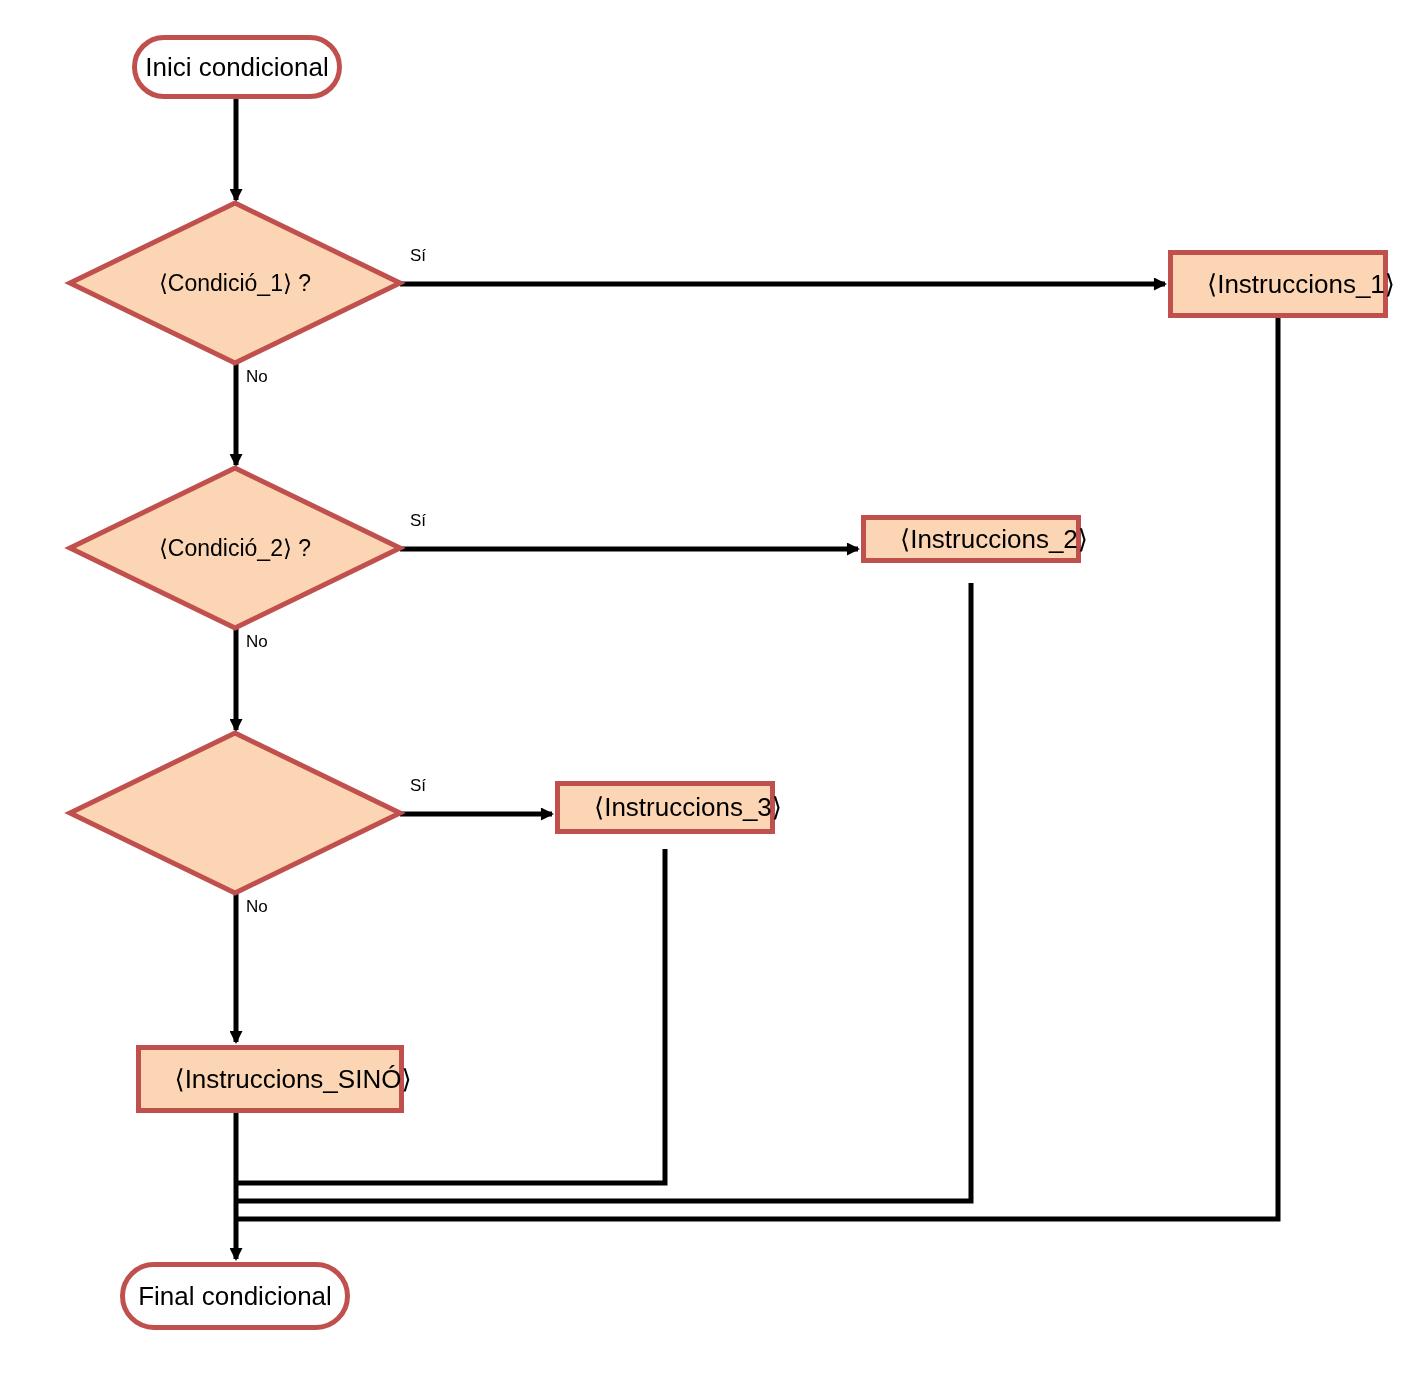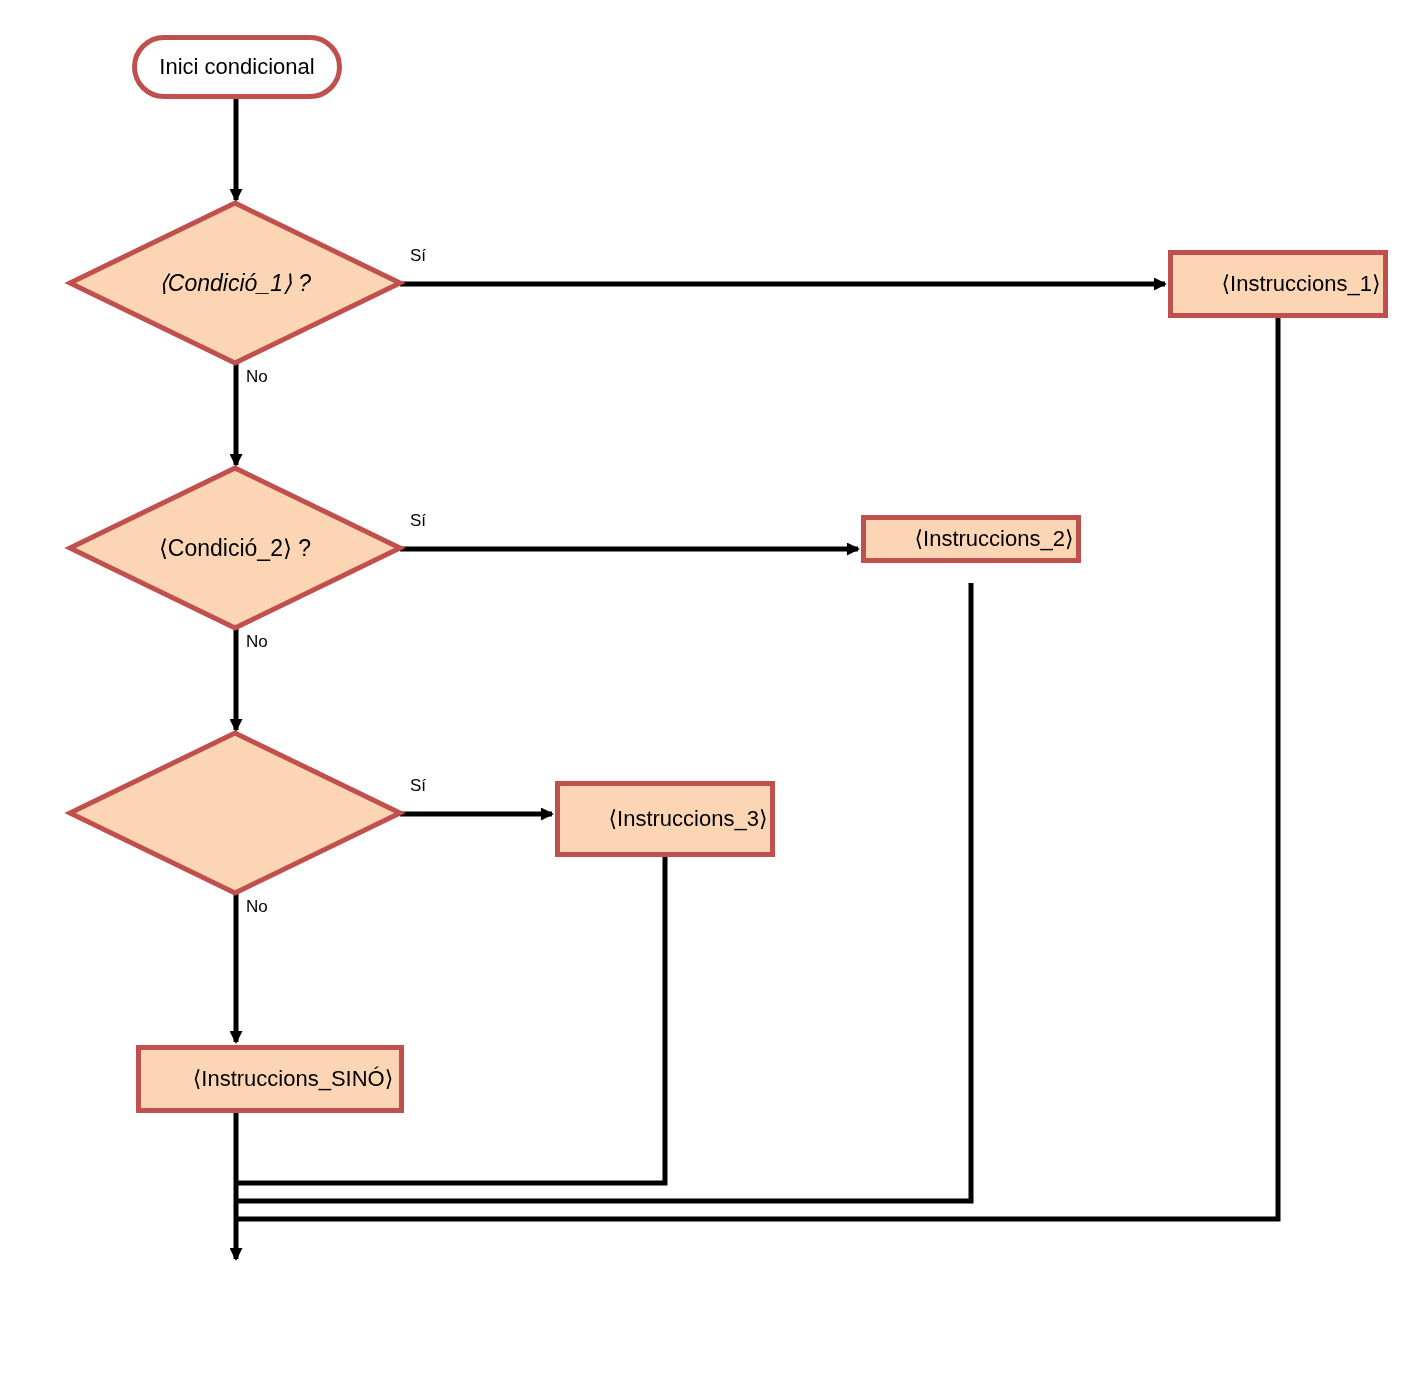--- a/index.html
+++ b/index.html
@@ -26,21 +26,21 @@
     position:absolute;left:0;top:0;width:1420px;height:1380px;
   }
   .edge{stroke:var(--connector);stroke-width:5;fill:none;}
   .arrow{marker-end:url(#arrowhead);}
   .diamond{fill:var(--fill);stroke:var(--border);stroke-width:5;stroke-linejoin:miter;}
   .node{
     position:absolute;
     box-sizing:border-box;
     display:flex;align-items:center;justify-content:center;
     text-align:center;
-    font-size:22px;
+    font-size:26px;
     color:var(--text);
   }
   .terminal{
     background:var(--terminal-fill);
     border:5px solid var(--border);
     border-radius:34px;
   }
   .process{
     background:var(--fill);
     border:5px solid var(--border);
@@ -84,35 +84,38 @@
 
     <polygon class="diamond" points="235,203 400,283 235,363 70,283"></polygon>
     <polygon class="diamond" points="235,468 400,548 235,628 70,548"></polygon>
     <polygon class="diamond" points="235,733 400,813 235,893 70,813"></polygon>
   </svg>
 
   <div class="node terminal" style="left:132px;top:35px;width:210px;height:64px;">
     <span>Inici condicional</span>
   </div>
 
+  <div class="node terminal" style="left:120px;top:1262px;width:230px;height:68px;">
+    <span>Final condicional</span>
+  </div>
 
-  <div class="diamond-label" style="left:70px;top:203px;width:330px;height:160px;font-style:italic;">
+  <div class="diamond-label" style="left:70px;top:203px;width:330px;height:160px;">
     <span>⟨Condició_1⟩ ?</span>
   </div>
   <div class="diamond-label" style="left:70px;top:468px;width:330px;height:160px;">
     <span>⟨Condició_2⟩ ?</span>
   </div>
 
   <div class="node process" style="left:1168px;top:250px;width:220px;height:68px;">
     <span>⟨Instruccions_1⟩</span>
   </div>
   <div class="node process" style="left:861px;top:515px;width:220px;height:48px;">
     <span>⟨Instruccions_2⟩</span>
   </div>
-  <div class="node process" style="left:555px;top:781px;width:220px;height:76px;">
+  <div class="node process" style="left:555px;top:781px;width:220px;height:53px;">
     <span>⟨Instruccions_3⟩</span>
   </div>
   <div class="node process" style="left:100px;top:1045px;width:268px;height:68px;margin-left:36px;">
     <span>⟨Instruccions_SINÓ⟩</span>
   </div>
 
   <div class="edge-label" style="left:410px;top:246px;">Sí</div>
   <div class="edge-label" style="left:246px;top:367px;">No</div>
   <div class="edge-label" style="left:410px;top:511px;">Sí</div>
   <div class="edge-label" style="left:246px;top:632px;">No</div>

